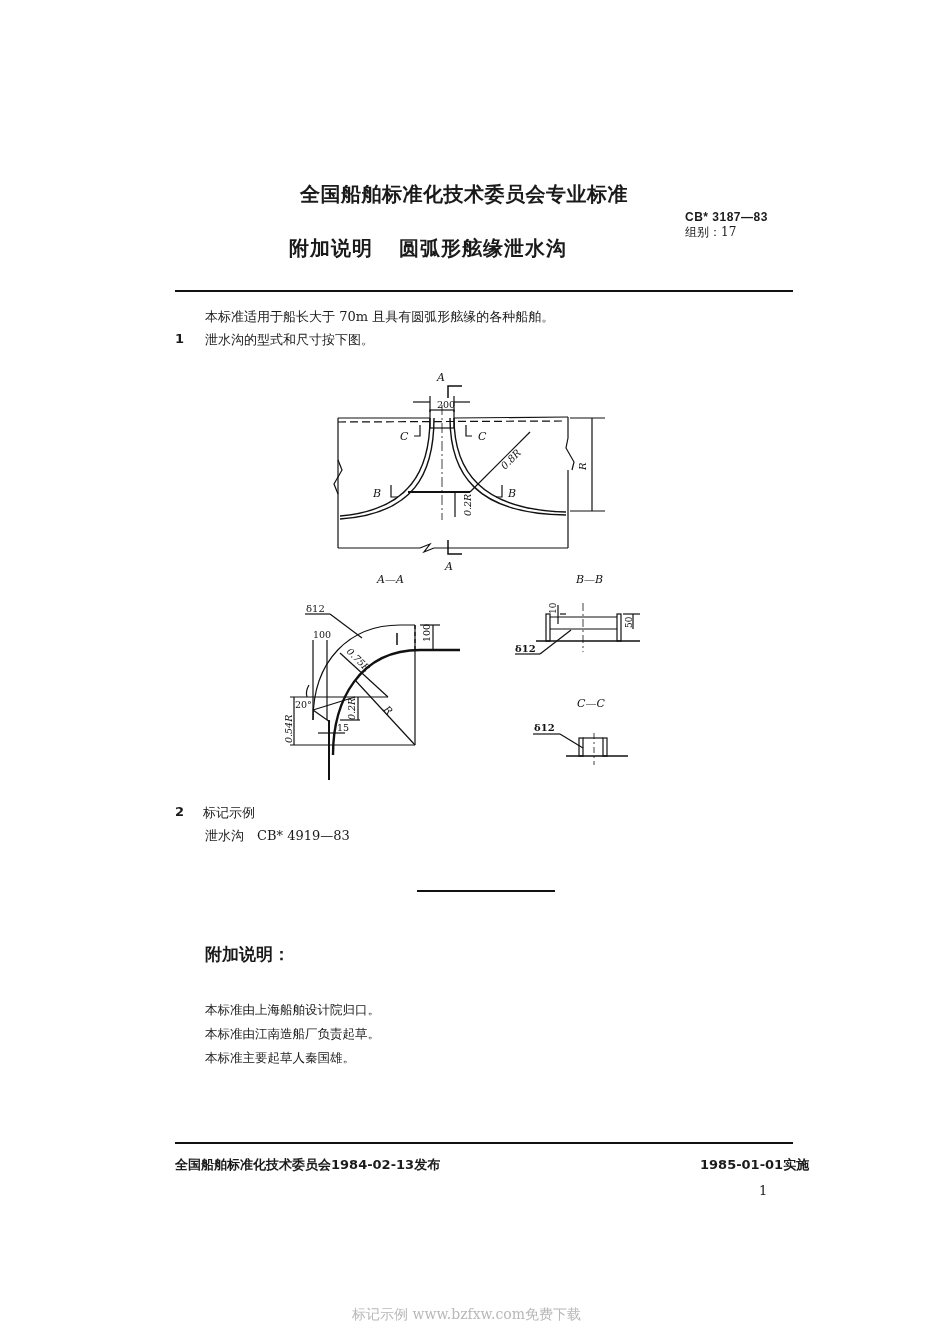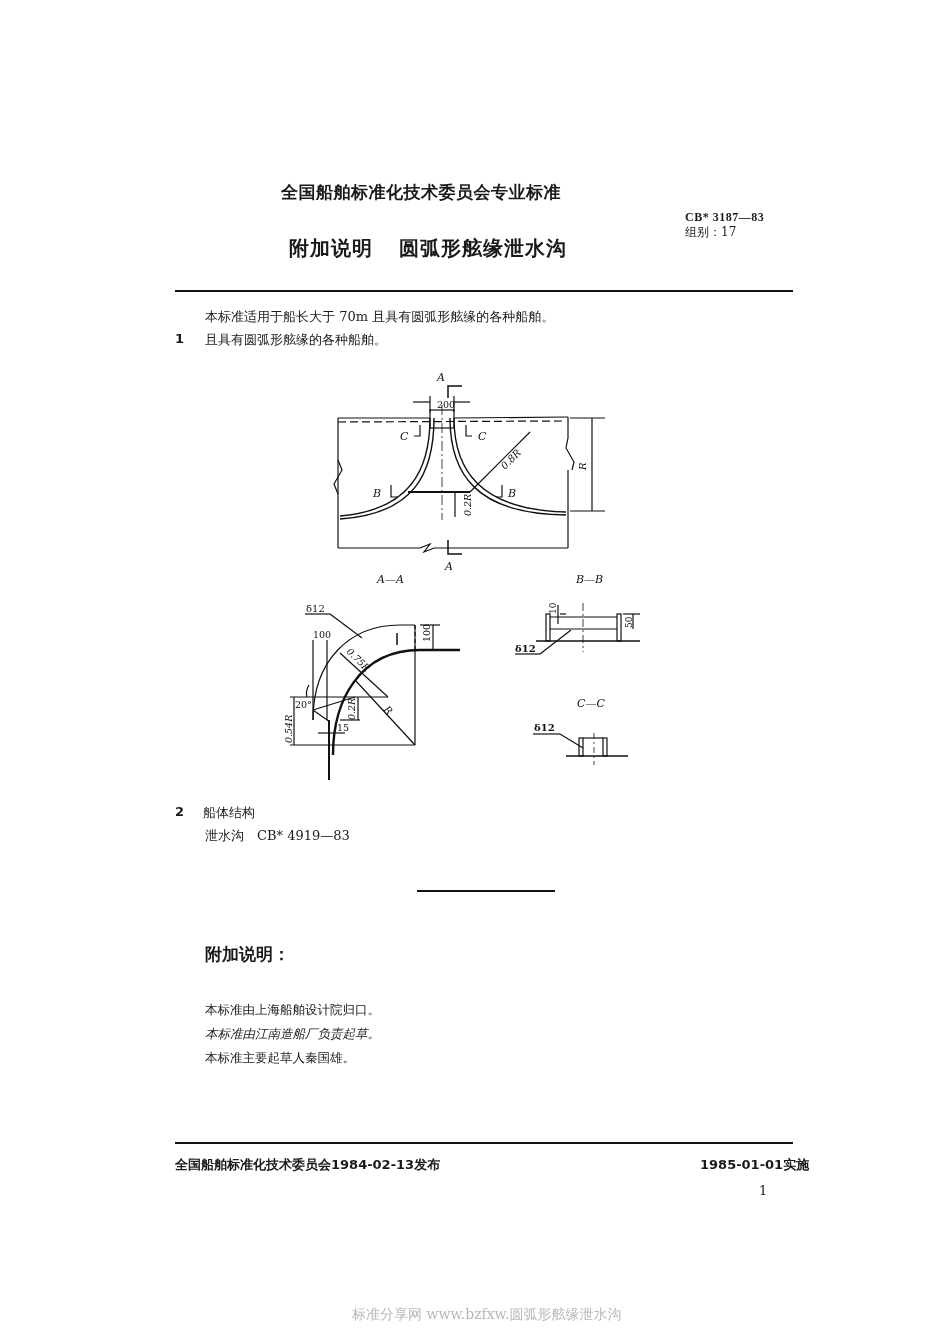--- a/index.html
+++ b/index.html
@@ -1,22 +1,22 @@
 <!DOCTYPE html>
 <html><head>
 <meta charset="utf-8">
 <style>
   html, body { margin: 0; padding: 0; background: #ffffff; }
   body { width: 950px; height: 1343px; position: relative; overflow: hidden;
          font-family: "DejaVu Serif", "Liberation Serif", serif; color: #1a1a1a; }
   .abs { position: absolute; white-space: nowrap; }
   .sans-bold { font-family: "DejaVu Sans", "Liberation Sans", sans-serif; font-weight: bold; }
-  .sans { font-family: Liberation Serif, serif; text-align: right; }
+  .sans { font-family: Liberation Sans, sans-serif; text-align: right; }
   .serif { font-family: "DejaVu Serif", "Liberation Serif", serif; text-align: right; }
-  .header-org { left: 281px; top: 181px; font-size: 17px; letter-spacing: 0.5px; }
+  .header-org { left: 300px; top: 181px; font-size: 20px; letter-spacing: 0.5px; }
   .header-title { left: 289px; top: 235px; font-size: 20px; letter-spacing: 1px; }
   .title-gap { display: inline-block; width: 26px; }
   .std-code { left: 685px; top: 210px; font-size: 12px; font-weight: bold; letter-spacing: 0.5px; }
   .std-group { left: 685px; top: 224px; font-size: 12px; }
   .rule { position: absolute; background: #111; }
   .body-text { font-size: 13px; }
   .p-scope { left: 205px; top: 308px; }
   .sec-num { font-family: "DejaVu Sans", "Liberation Sans", sans-serif; font-weight: bold; font-size: 13px; }
   .s1-num { left: 175px; top: 331px; }
   .s1-txt { left: 205px; top: 331px; }
@@ -38,21 +38,21 @@
 <div class="abs sans-bold header-title">
   <span>附加说明</span><span class="title-gap"></span><span>圆弧形舷缘泄水沟</span>
 </div>
 <div class="abs sans std-code">CB* 3187—83</div>
 <div class="abs serif std-group">组别：17</div>
 
 <div class="rule" style="left:175px; top:290px; width:618px; height:2px;"></div>
 
 <div class="abs body-text p-scope">本标准适用于船长大于 70m 且具有圆弧形舷缘的各种船舶。</div>
 <div class="abs sec-num s1-num">1</div>
-<div class="abs body-text s1-txt">且具有圆弧形舷缘的各种船舶。</div>
+<div class="abs body-text s1-txt">泄水沟的型式和尺寸按下图。</div>
 
 <svg class="abs" style="left:0; top:0;" width="950" height="800" viewBox="0 0 950 800">
   <g stroke="#111" fill="none" stroke-width="1.2">
 
     <path d="M448 398 V386 H462" stroke-width="1.5"></path>
 
     <line x1="413" y1="402" x2="430" y2="402"></line>
     <line x1="454" y1="402" x2="470" y2="402"></line>
     <line x1="430" y1="396" x2="430" y2="412"></line>
     <line x1="454" y1="396" x2="454" y2="412"></line>
@@ -187,28 +187,28 @@
     <text x="0" y="0" font-size="9" transform="translate(556 614) rotate(-90)">10</text>
     <text x="0" y="0" font-size="9" transform="translate(632 628) rotate(-90)">50</text>
     <text x="515" y="652" font-size="10" font-weight="bold">δ12</text>
 
     <text x="577" y="707" font-style="italic">C—C</text>
     <text x="534" y="731" font-size="10" font-weight="bold">δ12</text>
   </g>
 </svg>
 
 <div class="abs sec-num s2-num">2</div>
-<div class="abs body-text s2-txt">船体结构</div>
+<div class="abs body-text s2-txt">标记示例</div>
 <div class="abs body-text s2-example">泄水沟　CB* 4919—83</div>
 
 <div class="rule" style="left:417px; top:890px; width:138px; height:2px;"></div>
 
 <div class="abs sans-bold note-title">附加说明：</div>
 <div class="abs note-line" style="top:966px;">本标准由上海船舶设计院归口。</div>
-<div class="abs note-line" style="top:990px;font-style:italic;">本标准由江南造船厂负责起草。</div>
+<div class="abs note-line" style="top:990px;">本标准由江南造船厂负责起草。</div>
 <div class="abs note-line" style="top:1014px;">本标准主要起草人秦国雄。</div>
 
 <div class="rule" style="left:175px; top:1142px; width:618px; height:2px;"></div>
 <div class="abs sans-bold footer-left">全国船舶标准化技术委员会1984-02-13发布</div>
 <div class="abs sans-bold footer-right">1985-01-01实施</div>
 <div class="abs page-num">1</div>
 
-<div class="abs watermark">标准分享网 www.bzfxw.圆弧形舷缘泄水沟</div>
+<div class="abs watermark">标记示例 www.bzfxw.com免费下载</div>
 
 </body></html>

